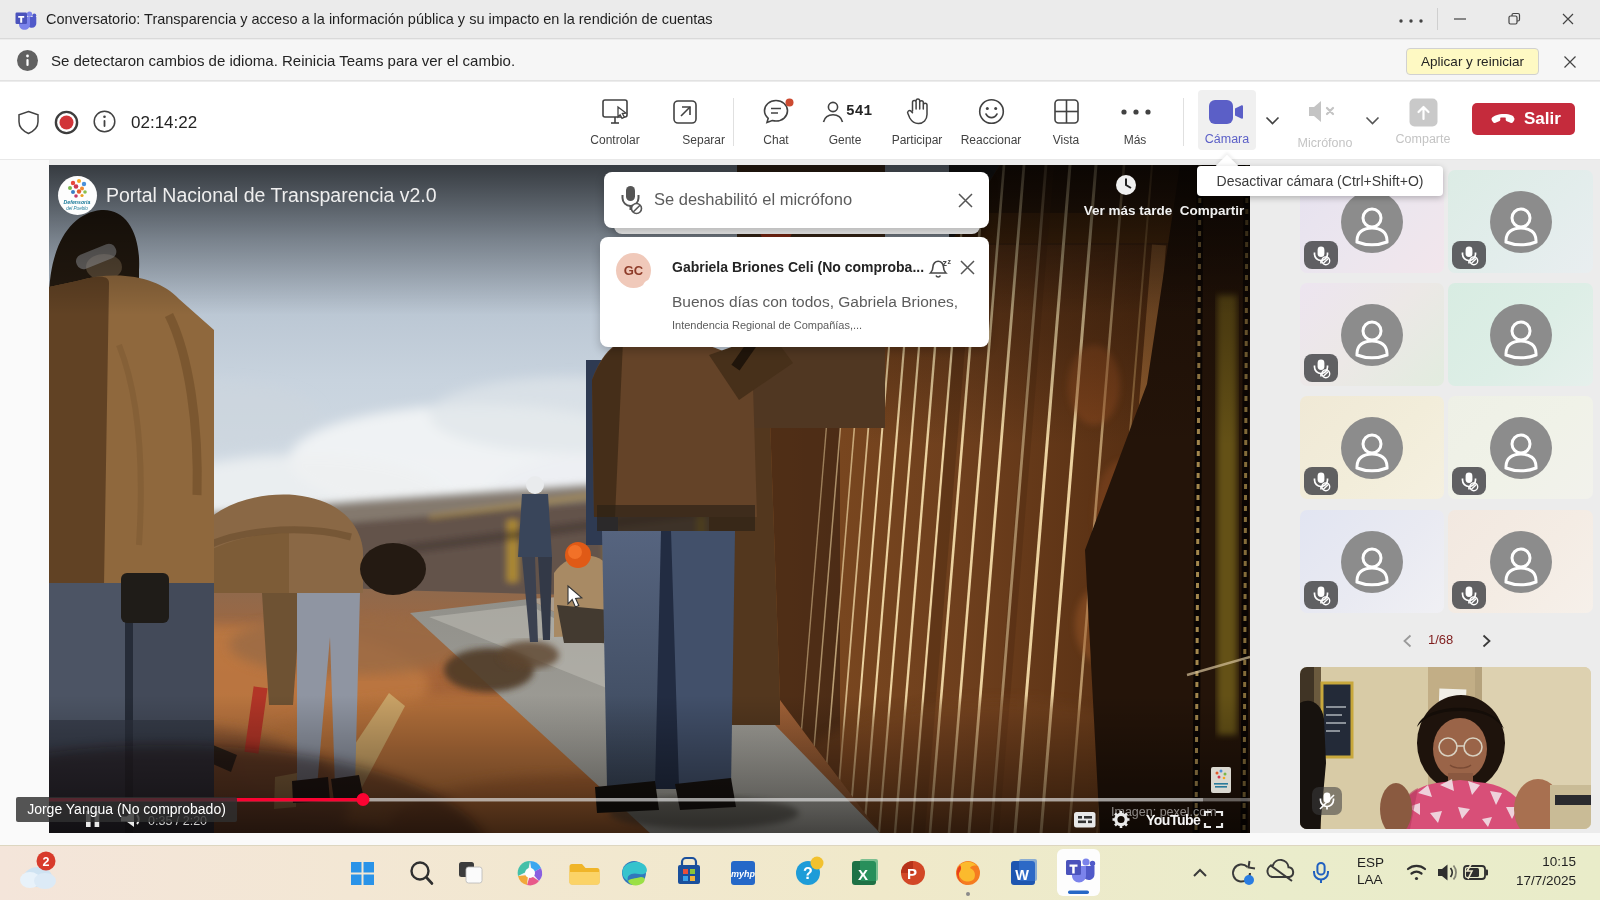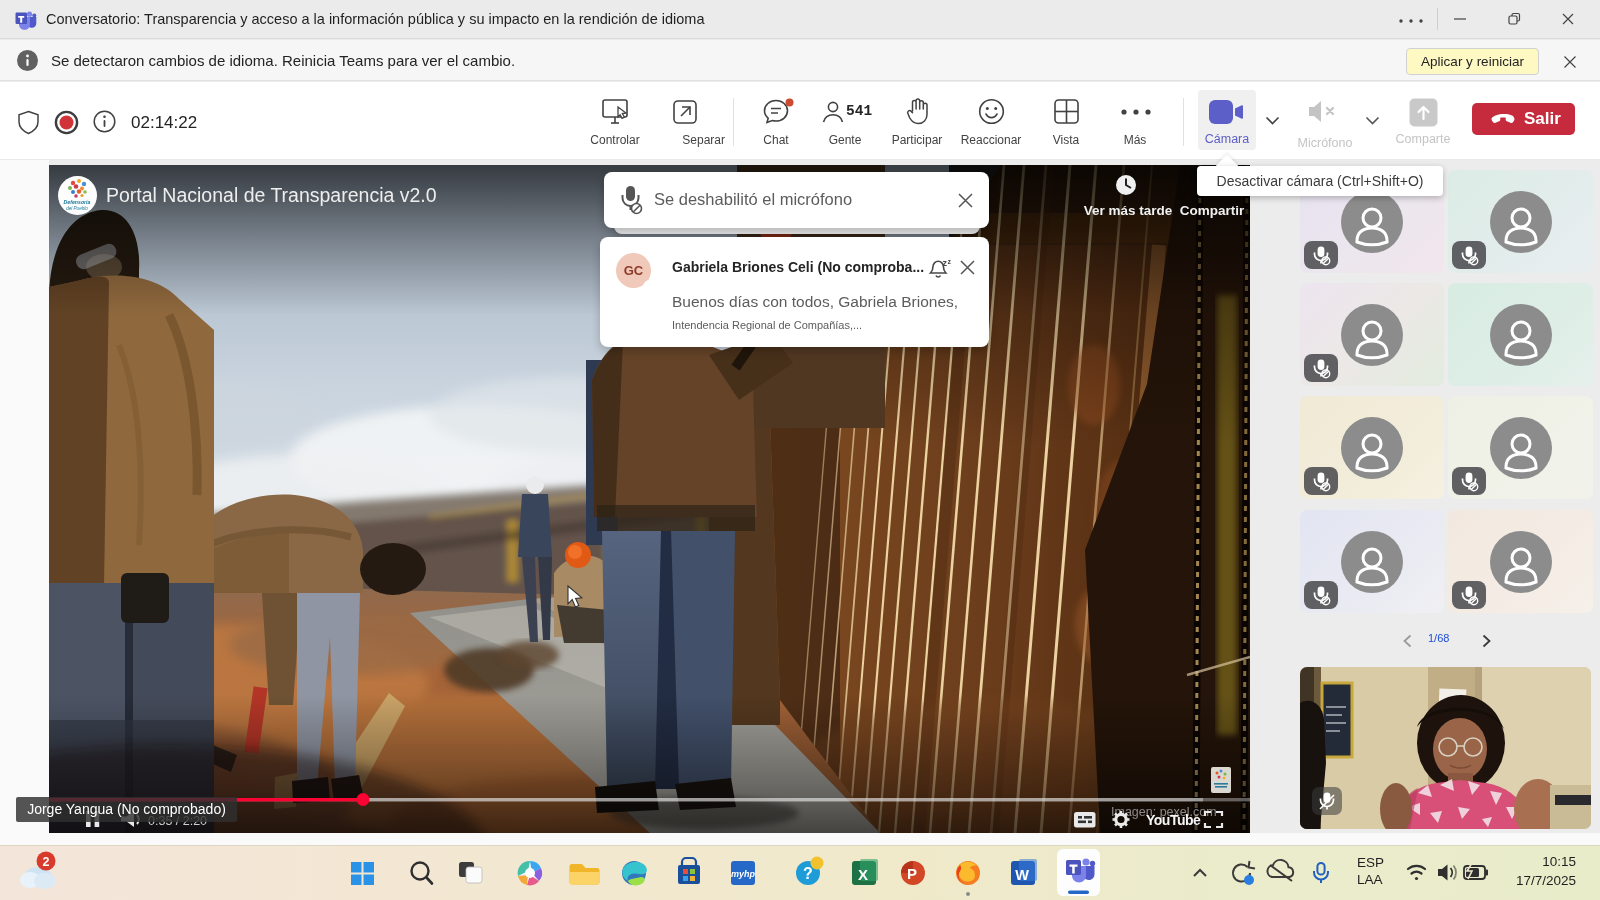--- a/index.html
+++ b/index.html
@@ -46,21 +46,21 @@
 
 <div class="abs" id="titlebar"></div>
 <svg class="abs" style="left:15px;top:10px" width="22" height="20" viewBox="0 0 22 20">
   <circle cx="14.5" cy="4.2" r="2.6" fill="#7b83eb"></circle>
   <circle cx="19.3" cy="5.6" r="2.0" fill="#5059c9"></circle>
   <path d="M12 7h9.3v6.2c0 2.6-1.8 4.6-4.4 4.6-2.7 0-4.9-2-4.9-4.8z" fill="#5059c9"></path>
   <path d="M4 7h11v7.4c0 3-2.4 5.4-5.5 5.4S4 17.4 4 14.4z" fill="#7b83eb"></path>
   <rect x="0.5" y="2.5" width="11.5" height="11.5" rx="1.2" fill="#4b53bc"></rect>
   <path d="M3.2 6h6v1.7H7.2v5h-2v-5H3.2z" fill="#fff"></path>
 </svg>
-<div class="abs" id="titletext">Conversatorio: Transparencia y acceso a la información pública y su impacto en la rendición de idioma</div>
+<div class="abs" id="titletext">Conversatorio: Transparencia y acceso a la información pública y su impacto en la rendición de cuentas</div>
 <svg class="abs" style="left:1397px;top:17px" width="28" height="8" viewBox="0 0 28 8">
     <circle cx="4" cy="4" r="1.7" fill="#444"></circle>
     <circle cx="14" cy="4" r="1.7" fill="#444"></circle>
     <circle cx="24" cy="4" r="1.7" fill="#444"></circle>
   </svg>
 <div class="abs" style="left:1437px;top:8px;width:1px;height:22px;background:#cfcfcf;"></div>
 <svg class="abs" style="left:1452px;top:11px" width="16" height="16" viewBox="0 0 16 16">
     <line x1="2" y1="8" x2="14" y2="8" stroke="#444" stroke-width="1.2"></line>
   </svg>
 <svg class="abs" style="left:1506px;top:11px" width="16" height="16" viewBox="0 0 16 16">
@@ -543,21 +543,21 @@
 <use href="#micoff" x="1321" y="368"></use>
 <use href="#micoff" x="1321" y="481"></use>
 <use href="#micoff" x="1469" y="481"></use>
 <use href="#micoff" x="1321" y="595"></use>
 <use href="#micoff" x="1469" y="595"></use>
 </svg>
 
 <svg class="abs" style="left:1400px;top:633px" width="16" height="16" viewBox="0 0 16 16">
     <path d="M10.5 2.5L4.5 8l6 5.5" fill="none" stroke="#9a9a9a" stroke-width="1.8"></path>
   </svg>
-<div class="abs" style="left:1428px;top:632px;font-size:11px;color:#1d4ed8;">1/68</div>
+<div class="abs" style="left:1428px;top:632px;font-size:13px;color:#7f1d1d;">1/68</div>
 <svg class="abs" style="left:1478px;top:633px" width="16" height="16" viewBox="0 0 16 16">
     <path d="M5.5 2.5l6 5.5-6 5.5" fill="none" stroke="#3a3a3a" stroke-width="1.8"></path>
   </svg>
 
 <div class="abs" style="left:1300px;top:667px;width:291px;height:162px;border-radius:7px;overflow:hidden;">
 <svg width="291" height="162" viewBox="0 0 291 162">
 <rect width="291" height="162" fill="#d8cba6"></rect>
 <rect x="170" width="121" height="162" fill="#ddd1b0"></rect>
 <rect x="128" y="0" width="50" height="162" fill="#c2ae86"></rect>
 <rect x="175" y="0" width="7" height="162" fill="#b5a27c"></rect>

